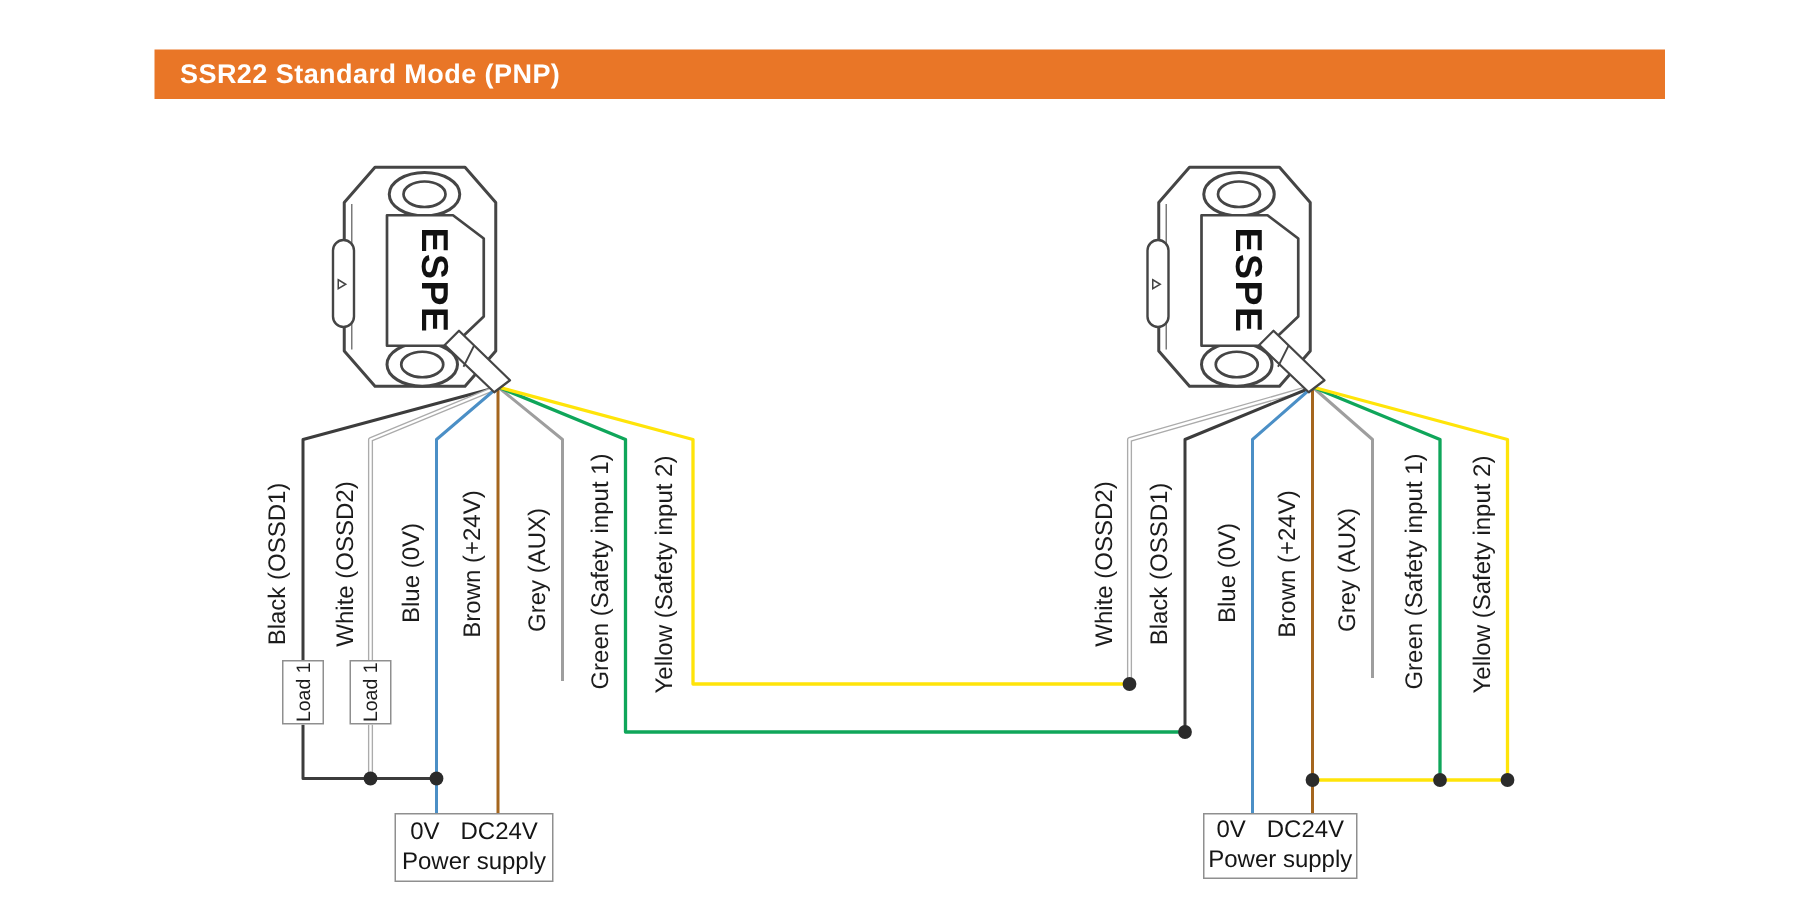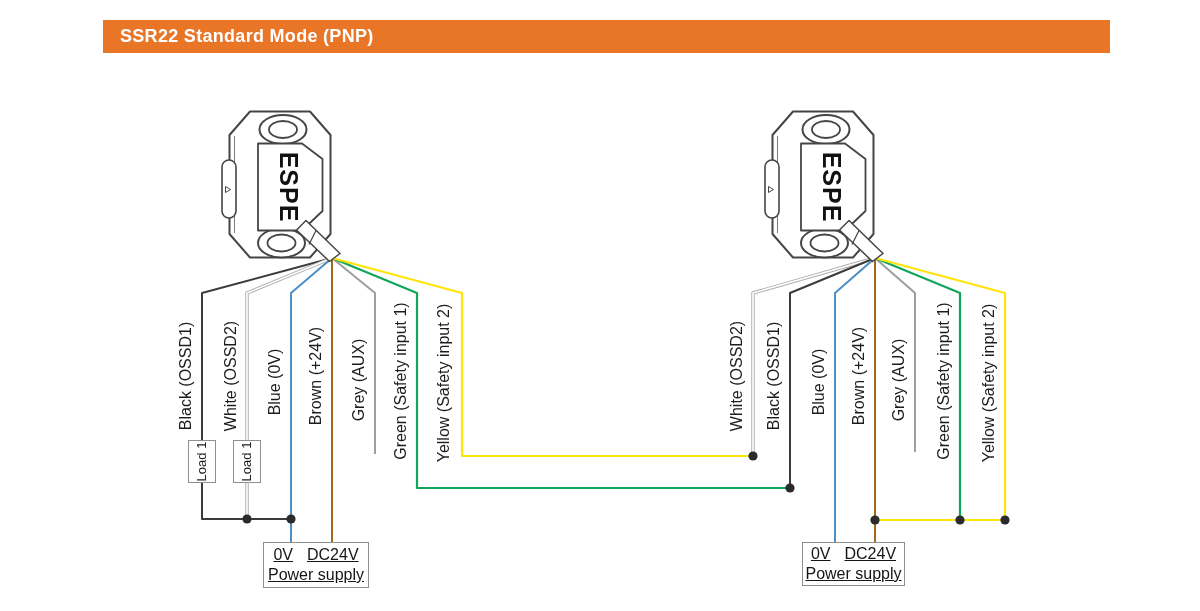--- a/index.html
+++ b/index.html
@@ -1,21 +1,21 @@
 <!DOCTYPE html>
 <html><head>
 <meta charset="utf-8">
 <style>
   html,body{margin:0;padding:0;background:#ffffff;}
   .canvas{
     position:relative;width:1200px;height:611px;background:#ffffff;
     font-family:"Liberation Sans","DejaVu Sans",sans-serif;overflow:hidden;
   }
   .header{
-    position:absolute;left:103px;top:20px;width:1007px;height:33px;
+    position:absolute;left:103px;top:33px;width:1007px;height:33px;
     display:flex;align-items:center;box-sizing:border-box;padding-left:17px;
   }
   .header span{
     color:#ffffff;font-size:18px;font-weight:bold;letter-spacing:.3px;
   }
   .diagram-svg{position:absolute;left:0;top:0;}
   .wire-label{
     position:absolute;white-space:nowrap;font-size:16px;color:#1c1c1c;
     transform:translate(-50%,-50%) rotate(-90deg);line-height:1;
   }
@@ -23,21 +23,21 @@
     position:absolute;width:28px;height:43px;background:#fff;
     border:1.4px solid #8f8f8f;box-sizing:border-box;
     display:flex;align-items:center;justify-content:center;overflow:visible;
   }
   .load-box span{
     transform:rotate(-90deg);white-space:nowrap;font-size:13px;color:#1c1c1c;
   }
   .ps-box{
     position:absolute;background:#fff;border:1.4px solid #8f8f8f;box-sizing:border-box;
     display:flex;flex-direction:column;align-items:center;justify-content:center;
-    font-size:16px;color:#151515;line-height:20px;text-decoration:underline;
+    font-size:16px;color:#151515;line-height:20px;
   }
   .ps-line1{display:flex;gap:14px;}
 </style>
 </head>
 <body>
 
 <div class="canvas">
 
   <div class="header" style="background:#E97627;">
     <span>SSR22 Standard Mode (PNP)</span>

